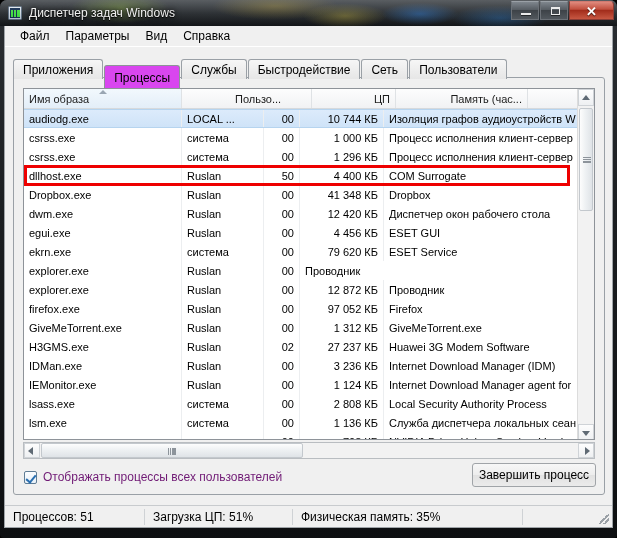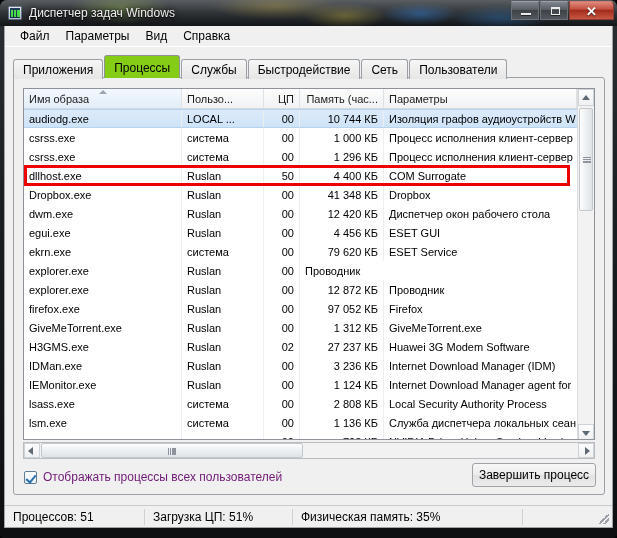--- a/index.html
+++ b/index.html
@@ -152,25 +152,25 @@
     background: linear-gradient(180deg,#f6f6f6 0%,#e6e6e6 100%);
     border: 1px solid #9aa0a6;
     border-bottom: none;
     border-radius: 3px 3px 0 0;
     margin-right: 1px;
     white-space: nowrap;
     position: relative;
     top: 1px;
   }
   .tab.active {
-    background: #84cc16;
+    background: #d946ef;
     height: 23px;
     line-height: 16px;
     padding-top: 4px;
-    top: 0;
+    top: 10px;
     z-index: 4;
     border-color: #8d9399;
   }
 
   .tabpanel {
     position: absolute;
     left: 8px; top: 51px;
     width: 592px; height: 418px;
     background: #f0f0f0;
     border: 1px solid #9aa0a6;
@@ -187,20 +187,21 @@
     border: 1px solid #8e9399;
     overflow: hidden;
   }
 
   .hdrrow {
     display: flex;
     height: 20px;
     background: linear-gradient(180deg,#fdfdfd 0%,#f1f2f4 100%);
     border-bottom: 1px solid #d6d9dc;
     position: relative;
+    gap: 48px;
   }
   .hcell {
     font-size: 11px; color: #1b1b1b;
     display: flex; align-items: center;
     padding: 0 5px;
     border-right: 1px solid #dfe2e5;
     white-space: nowrap;
     overflow: hidden;
     position: relative;
   }

